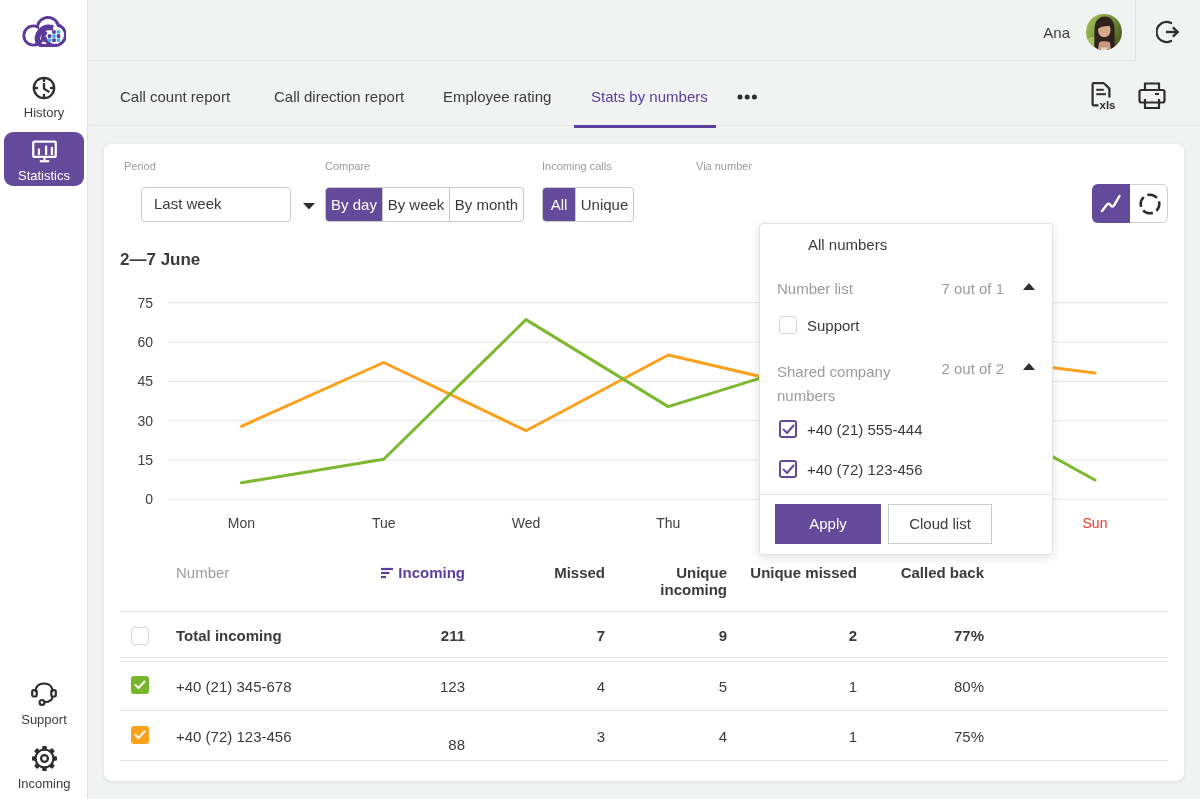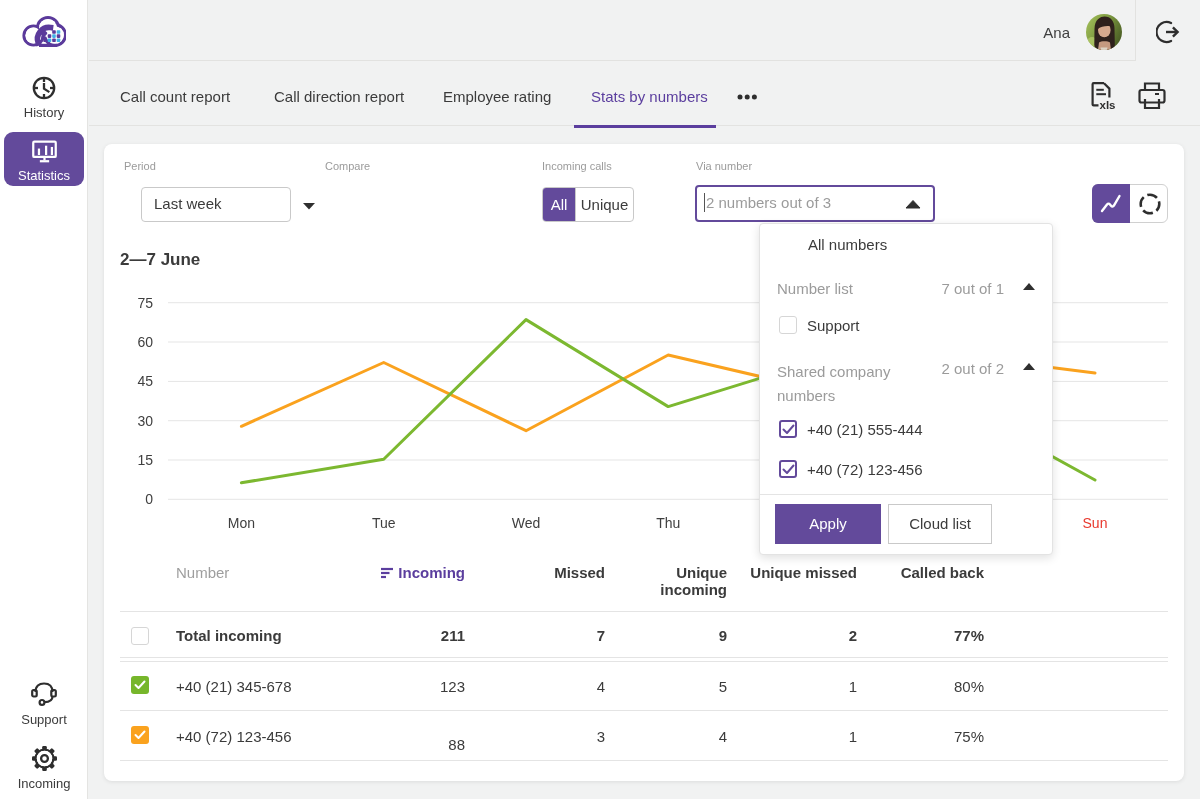--- a/index.html
+++ b/index.html
@@ -190,35 +190,33 @@
 
   <div class="flabel" style="left:20px">Period</div>
   <div class="sel" style="left:17px;width:150px;margin-left:20px;">
     <span class="abs" style="left:12px;top:7px">Last week</span>
     <svg class="abs" style="left:160px;top:14px" width="14" height="8" viewBox="0 0 14 8">
         <polygon points="1,1 13,1 7,7.5" fill="#2f2f2f"></polygon>
       </svg>
   </div>
 
   <div class="flabel" style="left:221px">Compare</div>
+  <div class="btngroup" style="left:221px">
+    <div class="bopt bsel" style="width:57px">By day</div>
+      <div class="bopt" style="width:67px">By week</div>
+      <div class="bopt" style="width:73px">By month</div>
+  </div>
 
   <div class="flabel" style="left:438px">Incoming calls</div>
   <div class="btngroup" style="left:438px">
     <div class="bopt bsel" style="width:33px">All</div>
       <div class="bopt" style="width:57px">Unique</div>
   </div>
 
   <div class="flabel" style="left:592px">Via number</div>
-  <div class="sel" style="left:591px;top:41px;width:240px;height:37px;border:2px solid #634a9b;">
-    <span class="abs" style="left:9px;top:7px;color:#9b9b9b">2 numbers out of 3</span>
-    <div class="abs" style="left:7px;top:6px;width:1px;height:19px;background:#555"></div>
-    <svg class="abs" style="left:208px;top:13px" width="16" height="9" viewBox="0 0 16 9">
-        <polygon points="8,0.5 15,8 1,8" fill="#2f2f2f" stroke="#2f2f2f" stroke-width="1" stroke-linejoin="round"></polygon>
-      </svg>
-  </div>
 
   <div class="abs" style="left:988px;top:40px;width:76px;height:39px;border:1px solid #d0d0d0;border-radius:6px;background:#fff"></div>
   <div class="abs" style="left:988px;top:40px;width:38px;height:39px;background:#634a9b;border-radius:6px 0 0 6px"></div>
   <svg class="abs" style="left:996px;top:50px" width="22" height="19" viewBox="0 0 22 19">
     <path d="M2 17 L7 10.5 C8 9.3 9 9.3 10 10.5 L11 11.7 C12 12.9 13 12.8 13.9 11.5 L19.5 2" fill="none" stroke="#fff" stroke-width="2.4" stroke-linecap="round"></path>
   </svg>
   <svg class="abs" style="left:1034px;top:48px" width="24" height="24" viewBox="0 0 24 24">
     <circle cx="12" cy="12" r="9.3" fill="none" stroke="#2e2e2e" stroke-width="2.6" stroke-dasharray="10.5 4.1" stroke-dashoffset="3"></circle>
   </svg>
 

